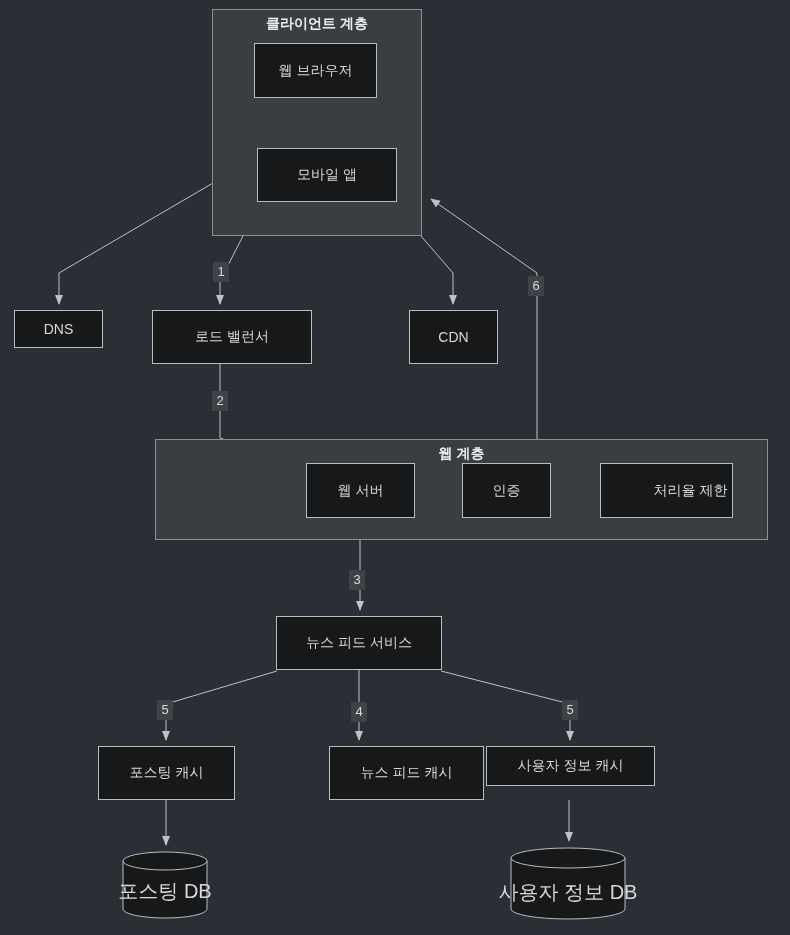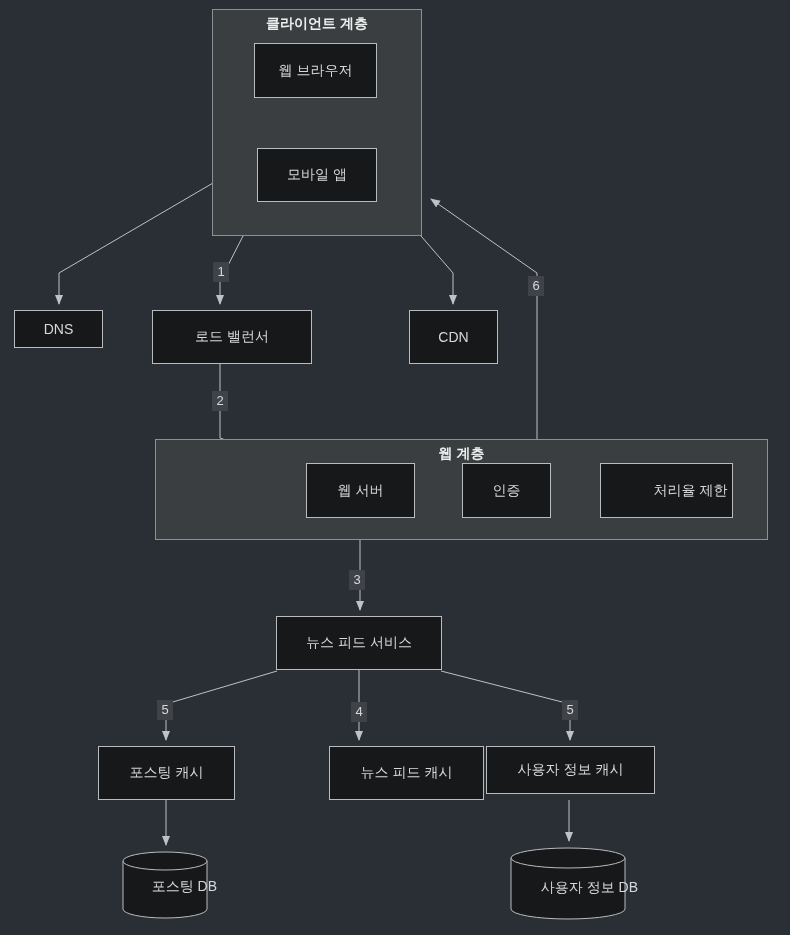--- a/index.html
+++ b/index.html
@@ -27,38 +27,38 @@
     position:absolute; background:var(--node); border:1px solid var(--node_border);
     box-sizing:border-box; display:flex; align-items:center; justify-content:center;
     text-align:center; font-size:14px; color:var(--text); white-space:nowrap;
   }
   .badge{
     position:absolute; width:16px; height:20px; background:var(--badge_bg);
     color:var(--badge_text); display:flex; align-items:center; justify-content:center;
     font-size:13px; line-height:20px;
   }
   .db-label{
-    position:absolute; text-align:right; font-size:14px; color:var(--text);
+    position:absolute; text-align:center; font-size:20px; color:var(--text);
     white-space:nowrap;
   }
   
   .client-container{left:212px; top:9px;  width:210px; height:227px;padding-left:23px;}
   .web-browser    {left:254px; top:43px;  width:123px; height:55px;}
-  .mobile-app     {left:257px; top:148px; width:120px; height:54px;}
+  .mobile-app     {left:257px; top:148px; width:140px; height:54px;}
   .dns            {left:14px;  top:310px; width:89px;  height:38px;}
   .load-balancer  {left:152px; top:310px; width:160px; height:54px;}
   .cdn            {left:409px; top:310px; width:89px;  height:54px;}
   .web-tier       {left:155px; top:439px; width:613px; height:101px;}
   .web-server     {left:306px; top:463px; width:109px; height:55px;}
   .auth           {left:462px; top:463px; width:89px;  height:55px;text-align:center;}
   .rate-limiter   {left:600px; top:463px; width:133px; height:55px;padding-left:48px;}
   .news-feed-svc  {left:276px; top:616px; width:166px; height:54px;}
   .posting-cache  {left:98px;  top:746px; width:137px; height:54px;}
   .newsfeed-cache {left:283px; top:746px; width:155px; height:54px;margin-left:46px;}
-  .userinfo-cache {left:486px; top:746px; width:169px; height:48px;}
+  .userinfo-cache {left:486px; top:746px; width:169px; height:40px;}
   .posting-db-label {left:113px; top:878px; width:104px;}
   .userinfo-db-label{left:498px; top:879px; width:140px;}
   .badge-1 {left:213px; top:262px;}
   .badge-2 {left:212px; top:391px;}
   .badge-3 {left:349px; top:570px;}
   .badge-4 {left:351px; top:702px;}
   .badge-5l{left:157px; top:700px;}
   .badge-5r{left:562px; top:700px;}
   .badge-6 {left:528px; top:276px;}
 </style>

